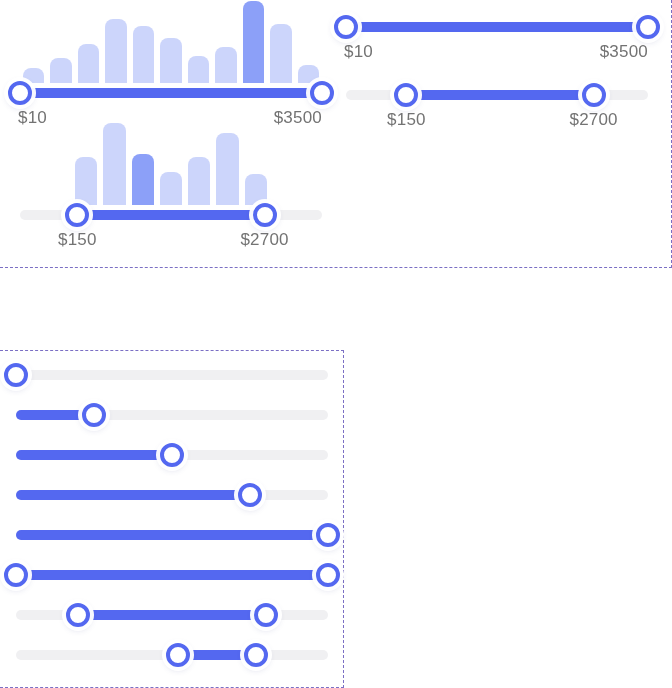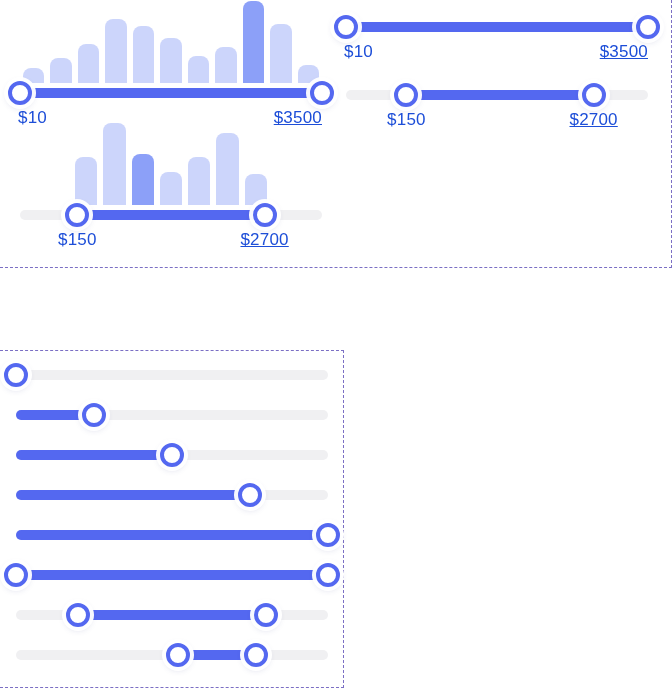--- a/index.html
+++ b/index.html
@@ -57,26 +57,26 @@
     box-shadow: 0 0 0 4px rgba(255,255,255,0.95), 0 2px 7px rgba(60,70,140,0.28);
     cursor: pointer;
     z-index: 5;
   }
 
   
   .label {
     position: absolute;
     top: 20px;
     font-size: 17px;
-    color: #1d4ed8;
+    color: #737373;
     white-space: nowrap;
     letter-spacing: 0.2px;
   }
   .label.left  { transform: translateX(-2px); }
-  .label.right { transform: translateX(-100%); text-decoration: underline; }
+  .label.right { transform: translateX(-100%); }
 
   
   .histogram {
     position: absolute;
     left: 0; right: 0;
     bottom: 5px;
     height: 82px;
     display: flex;
     align-items: flex-end;
     justify-content: space-between;

